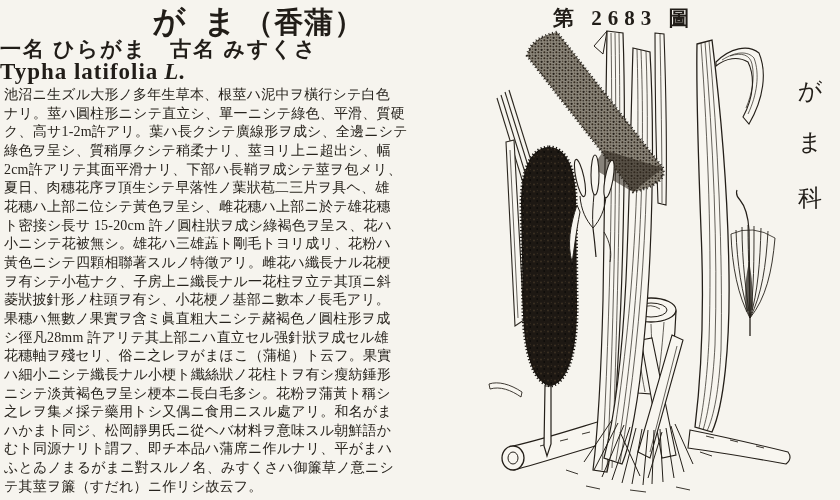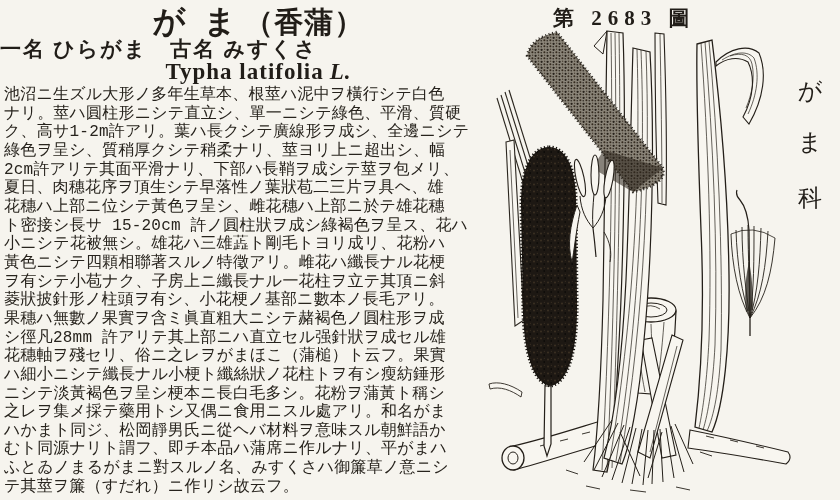--- a/index.html
+++ b/index.html
@@ -9,26 +9,26 @@
     background:var(--paper);color:var(--ink);
     font-family:"Liberation Serif","DejaVu Serif",serif;
   }
   .abs{position:absolute;}
   
   .text-col{left:0;top:0;width:517px;height:500px;}
   .title-line{top:0;left:0;width:517px;text-align:center;white-space:nowrap;}
   .title-kana{font-size:32px;font-weight:bold;letter-spacing:18px;}
   .title-paren{font-size:29px;font-weight:bold;letter-spacing:1px;margin-left:-10px;}
   .subtitle{top:35px;left:0;width:517px;font-size:21px;font-weight:bold;letter-spacing:2px;white-space:nowrap;}
-  .latin{top:59px;left:0;width:517px;text-align:center;font-size:23px;font-weight:bold;letter-spacing:1px;white-space:nowrap;}
+  .latin{top:59px;left:0;width:517px;text-align:left;font-size:23px;font-weight:bold;letter-spacing:1px;white-space:nowrap;}
   .latin .author{font-style:italic;margin-left:6px;}
   .bodytext{
     top:86px;left:4px;width:512px;height:414px;
-    font-size:16px;line-height:18.65px;letter-spacing:0.2px;
-    white-space:pre-line;color:#27231d;font-family:Liberation Mono, monospace;
+    font-size:14px;line-height:18.65px;letter-spacing:0.2px;
+    white-space:pre-line;color:#27231d;
   }
   
   .fig-caption{top:4px;left:553px;width:175px;
     font-size:21px;font-weight:bold;letter-spacing:6px;white-space:nowrap;}
   .family-label{top:62px;left:794px;height:170px;
     writing-mode:vertical-rl;text-orientation:upright;
     font-size:24px;letter-spacing:25px;font-weight:500;}
   svg{display:block;}
 </style>
 </head>

